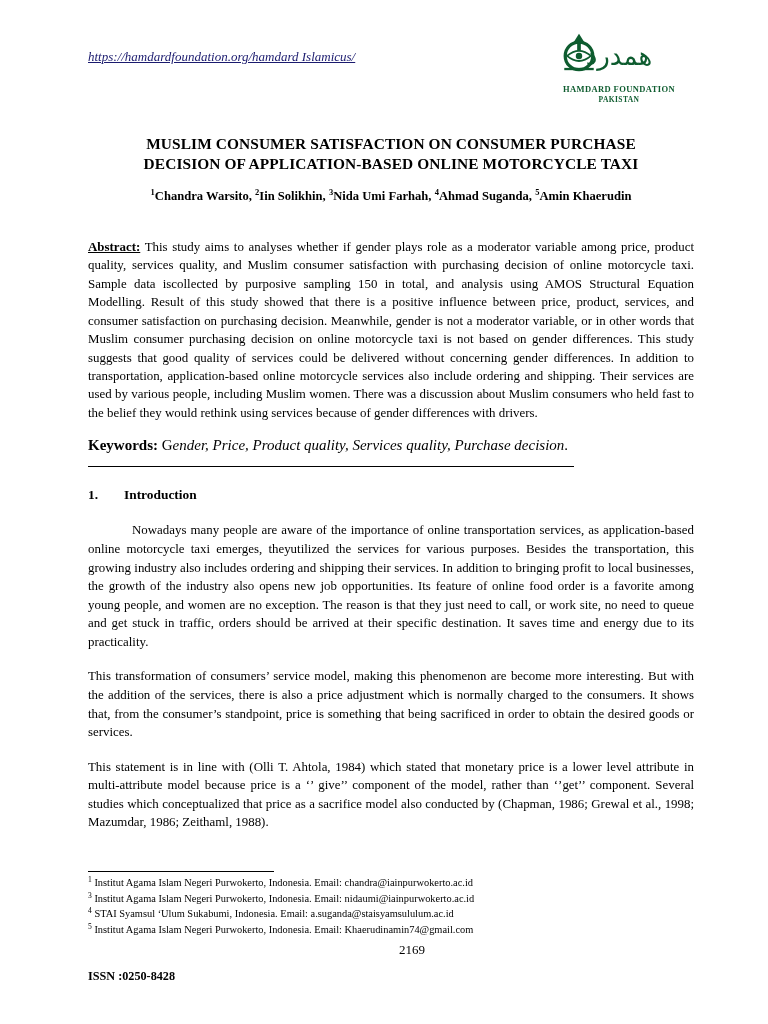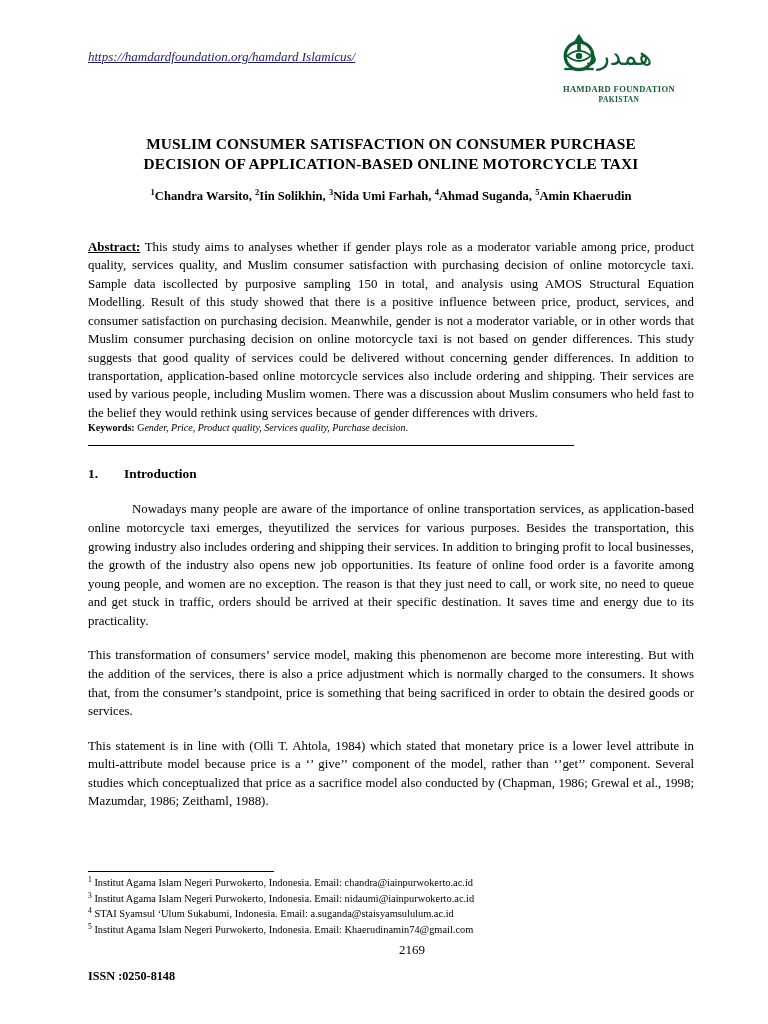--- a/index.html
+++ b/index.html
@@ -111,22 +111,22 @@
 
   
   .abstract {
     margin-top: 34px;
     font-size: 12.9px;
     line-height: 1.43;
     text-align: justify;
   }
   .abstract .lead { font-weight: bold; text-decoration: underline; }
   .keywords {
-    margin-top: 0;
-    font-size: 10px;
+    margin-top: 15px;
+    font-size: 15px;
     text-align: justify;
   }
   .keywords .lead { font-weight: bold; }
   .keywords .kw { font-style: italic; }
 
   .rule {
     margin-top: 12px;
     width: 486px;
     border-top: 1px solid #000;
   }
@@ -243,15 +243,15 @@
 
   <div class="footnotes">
     <div class="fn-rule"></div>
     <div class="fn"><sup>1</sup><span> Institut Agama Islam Negeri Purwokerto, Indonesia. Email: chandra@iainpurwokerto.ac.id</span></div>
     <div class="fn"><sup>3</sup><span> Institut Agama Islam Negeri Purwokerto, Indonesia. Email: nidaumi@iainpurwokerto.ac.id</span></div>
     <div class="fn"><sup>4</sup><span> STAI Syamsul ‘Ulum Sukabumi, Indonesia. Email: a.suganda@staisyamsululum.ac.id</span></div>
     <div class="fn"><sup>5</sup><span> Institut Agama Islam Negeri Purwokerto, Indonesia. Email: Khaerudinamin74@gmail.com</span></div>
   </div>
 
   <div class="page-number">2169</div>
-  <div class="issn">ISSN :0250-8148</div>
+  <div class="issn">ISSN :0250-8428</div>
 
 </div>
 
 </body></html>

